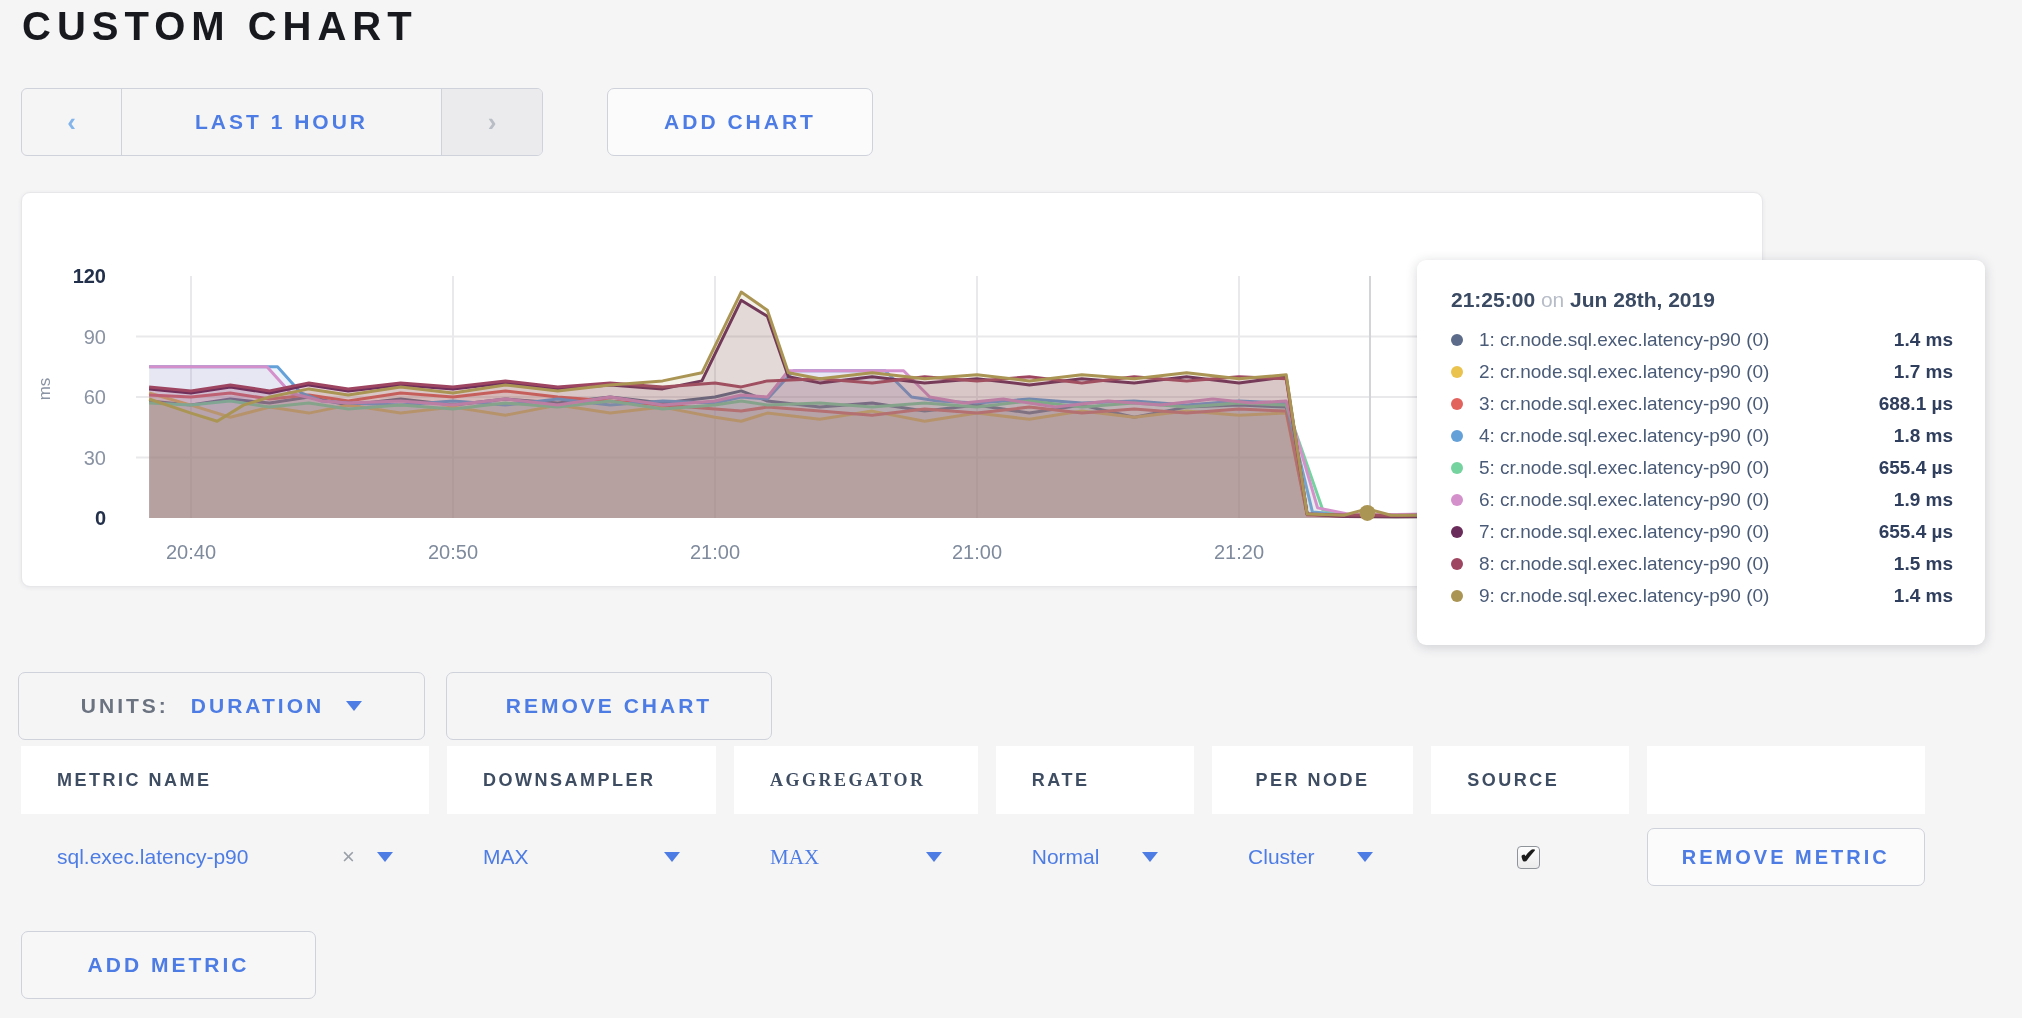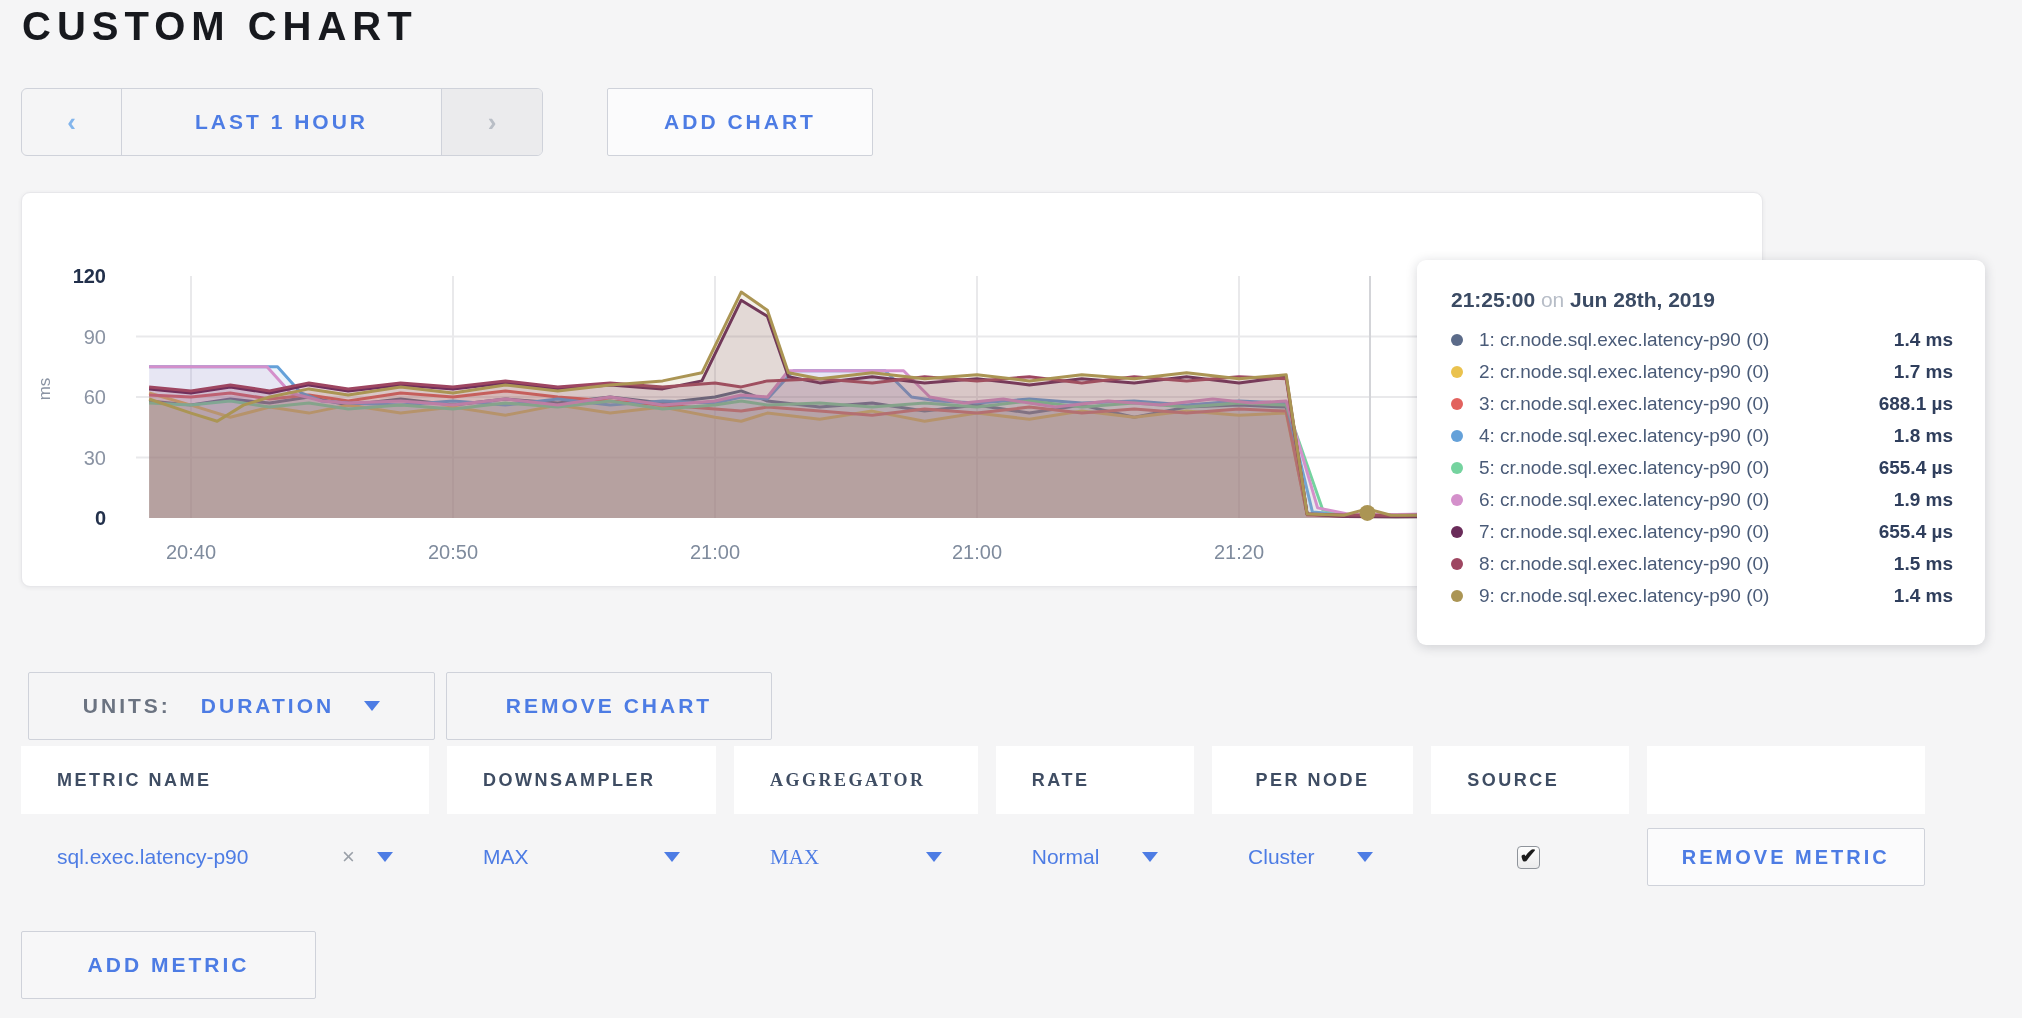--- a/index.html
+++ b/index.html
@@ -22,21 +22,21 @@
   }
   .tw-seg { display:flex; align-items:center; justify-content:center; cursor:pointer; }
   .tw-prev { width:100px; border-right:1px solid #cfd2da; }
   .tw-label { flex:1; color:#4d7ce4; font-size:21px; letter-spacing:3px; font-weight:600; }
   .tw-next { width:101px; border-left:1px solid #cfd2da; background:#ebebed; }
   .chev { font-size:26px; font-weight:700; line-height:1; }
   .chev-prev { color:#83b5ec; }
   .chev-next { color:#b9bec6; }
   .btn {
     display:flex; align-items:center; justify-content:center;
-    border:1px solid #cfd2da; border-radius:2px; cursor:pointer;
+    border:1px solid #cfd2da; border-radius:7px; cursor:pointer;
     color:#4d7ce4; font-size:21px; letter-spacing:3px; font-weight:600;
     background:#fbfbfc;
   }
   .add-chart-btn { position:absolute; left:607px; top:88px; width:266px; height:68px; }
   
   .chart-card {
     position:absolute; left:21px; top:192px; width:1742px; height:395px;
     background:#ffffff; border:1px solid #e7e7ea; border-radius:9px;
     box-shadow:0 1px 4px rgba(40,40,60,0.07);
   }
@@ -62,22 +62,22 @@
     padding:28px 32px 0 34px;
   }
   .tt-title { font-size:21px; color:#3a4a63; font-weight:700; margin-bottom:12px; }
   .tt-on { color:#b7bdc7; font-weight:400; }
   .tt-row { display:flex; align-items:center; height:32px; font-size:19px; }
   .tt-dot { width:12px; height:12px; border-radius:50%; margin-right:16px; flex:0 0 auto; }
   .tt-label { color:#4a5b78; flex:1; white-space:nowrap; }
   .tt-value { color:#2f3e5c; font-weight:600; text-align:right; white-space:nowrap; }
   
   .units-btn {
-    position:absolute; left:28px; top:672px; width:407px; height:68px;
-    background:transparent; gap:30px;
+    position:absolute; left:18px; top:672px; width:407px; height:68px;
+    background:transparent; gap:22px;
   }
   .units-word { color:#6b7381; }
   .remove-chart-btn { position:absolute; left:446px; top:672px; width:326px; height:68px; background:transparent; }
   .caret { width:0; height:0; border-left:8px solid transparent; border-right:8px solid transparent; border-top:10px solid #4d7ce4; display:inline-block; }
   
   .mtable { position:absolute; left:21px; top:746px; width:1904px; }
   .mhead { display:flex; gap:18px; height:68px; }
   .mhead-cell {
     background:#ffffff; display:flex; align-items:center; padding-left:36px;
     font-size:18px; font-weight:700; letter-spacing:2.5px; color:#3f4d63;

